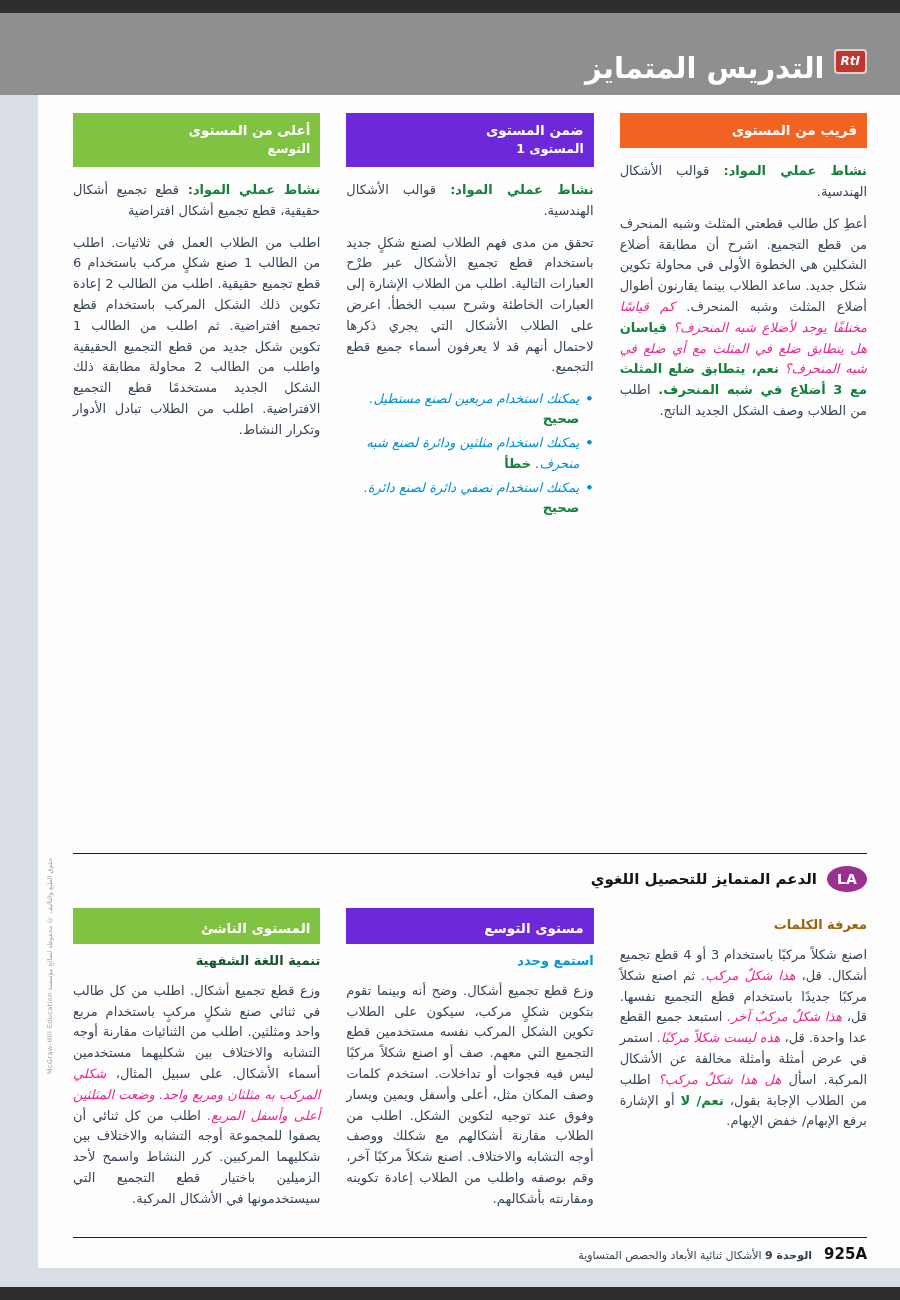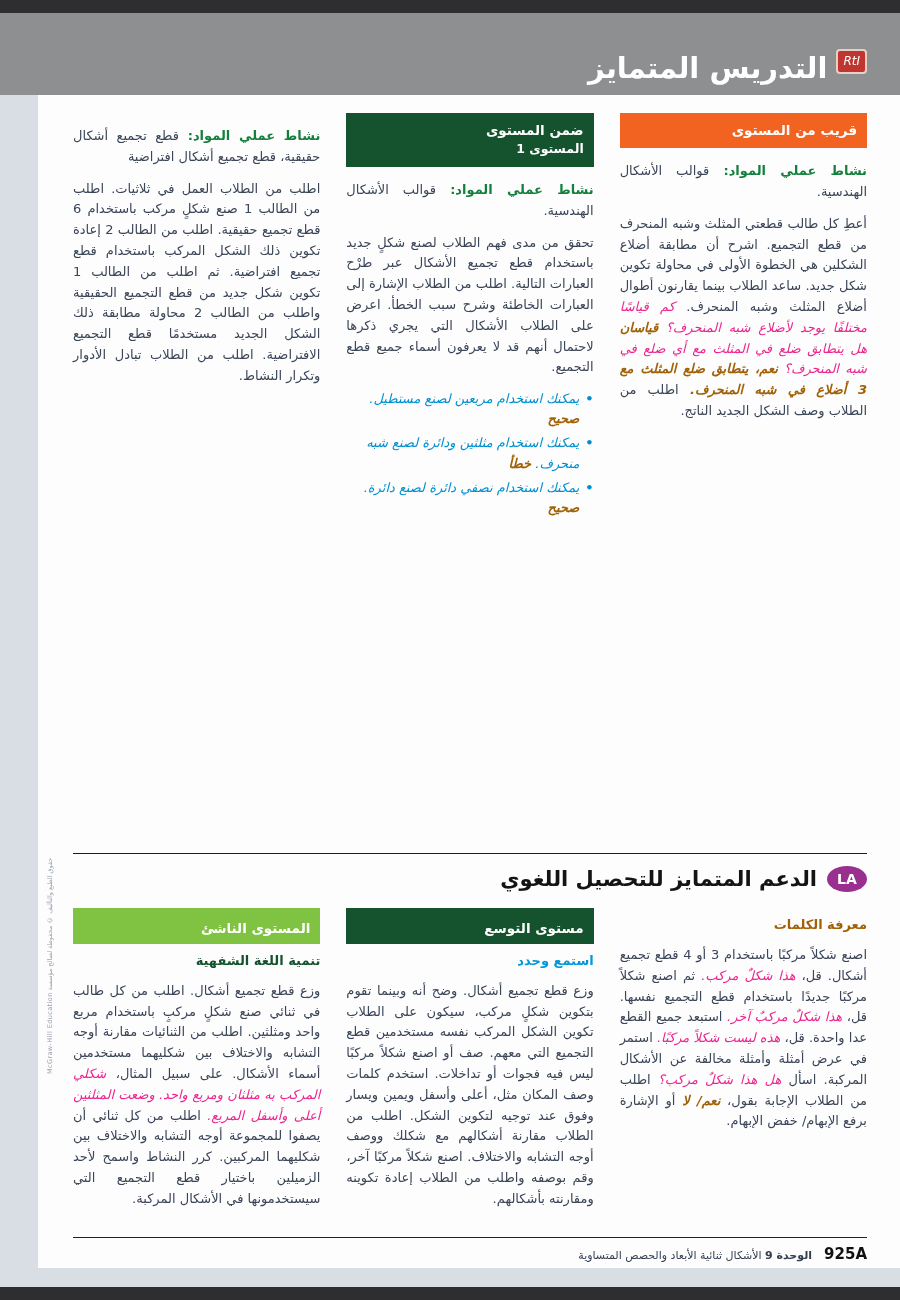--- a/index.html
+++ b/index.html
@@ -15,66 +15,66 @@
   .top-bar    { position:absolute; top:0; left:0; right:0; height:13px; background:#2e2e30; }
   .top-notch  { position:absolute; top:13px; left:586px; width:14px; height:8px; background:#2e2e30; }
   .bottom-bar { position:absolute; bottom:0; left:0; right:0; height:13px; background:#2e2e30; }
   .gray-band  {
     position:absolute; top:13px; left:0; right:0; height:82px;
     background:#8e8f91;
     display:flex; align-items:flex-end; justify-content:flex-start;
     padding:0 33px 12px 0; gap:9px;
   }
   .rti-badge {
-    background:#bf352f; color:#fff; font-weight:normal; font-style:italic;
+    background:#bf352f; color:#fff; font-weight:bold; font-style:italic;
     font-size:12px; line-height:1; padding:4px 5px 5px;
     border-radius:4px; border:2px solid #e7cfc6; direction:ltr;
     align-self:center; margin-top:26px;
   }
   .page-title { color:#ffffff; font-weight:bold; font-size:29px; line-height:1; }
   .white-page { position:absolute; left:38px; right:0; top:95px; height:1173px; background:#fdfdfe; }
 
   .content { position:absolute; right:33px; width:794px; }
   #section1 { top:113px; }
   #section2 { top:853px; }
 
   .cols { display:flex; gap:26px; }
   .col  { flex:1; min-width:0; }
 
   .col-head { color:#fff; font-weight:bold; padding:7px 10px 8px; line-height:1.5; }
   .col-head .l1 { font-size:13.5px; }
   .col-head .l2 { font-size:12.5px; }
   .head-orange { background:#f26322; }
-  .head-blue   { background:#14532d; }
+  .head-blue   { background:#6d28d9; }
   .head-green  { background:#80c342; }
 
   .level-bar { color:#fff; font-weight:bold; font-size:13.5px; padding:11px 10px 6px; line-height:1.4; }
   .level-sub { font-weight:bold; font-size:13px; margin-top:9px; }
   .sub-orange { color:#a16207; }
   .sub-blue   { color:#0098d8; }
   .sub-green  { color:#14532d; }
 
   .body-text { margin-top:13px; font-size:13px; line-height:1.6; text-align:justify; }
   .para { margin-bottom:11px; }
   .seg-b  { font-weight:bold; color:#15803d; }
   .seg-q  { color:#ec268f; font-style:italic; }
-  .seg-a  { color:#a16207; font-style:italic; font-weight:bold; }
+  .seg-a  { color:#15803d; font-weight:bold; }
   .seg-bl { color:#0090cf; font-style:italic; }
 
   .bullet { display:flex; gap:6px; margin-bottom:4px; font-size:13px; line-height:1.55; text-align:right; }
   .bullet .dot { color:#0090cf; font-weight:bold; flex:0 0 auto; }
 
   .divider { border-top:1.5px solid #1c1c1c; }
   .la-row  { display:flex; align-items:center; gap:10px; margin-top:12px; }
   .la-badge {
     background:#99308f; color:#fff; font-weight:bold; font-size:14px;
     width:40px; height:26px; border-radius:50%;
     display:flex; align-items:center; justify-content:center; direction:ltr; flex:0 0 auto;
   }
-  .section2-title { font-size:21px; font-weight:bold; color:#141414; }
+  .section2-title { font-size:15px; font-weight:bold; color:#141414; }
   #section2 .cols { margin-top:16px; }
 
   .footer { position:absolute; right:33px; width:794px; top:1237px;
             border-top:1.2px solid #222; padding-top:7px;
             display:flex; align-items:baseline; gap:12px; }
   .page-number { font-size:15px; font-weight:bold; color:#111; }
   .unit-line   { font-size:11px; color:#333f50; }
   .unit-line .ulabel { font-weight:bold; }
 
   .v-copyright {
@@ -128,20 +128,24 @@
           </div>
           <div class="bullet">
             <span class="dot">•</span>
             <span><span class="seg-bl">يمكنك استخدام نصفي دائرة لصنع دائرة. </span><span class="seg-a">صحيح</span></span>
           </div>
         </div>
       </div>
     </div>
 
     <div class="col">
+      <div class="col-head head-green">
+        <div class="l1">أعلى من المستوى</div>
+        <div class="l2">التوسع</div>
+      </div>
       <div class="body-text">
         <p class="para"><span class="seg-b">نشاط عملي </span><span class="seg-b">المواد: </span><span>قطع تجميع أشكال حقيقية، قطع تجميع أشكال افتراضية</span></p>
         <p class="para"><span>اطلب من الطلاب العمل في ثلاثيات. اطلب من الطالب 1 صنع شكلٍ مركب باستخدام 6 قطع تجميع حقيقية. اطلب من الطالب 2 إعادة تكوين ذلك الشكل المركب باستخدام قطع تجميع افتراضية. ثم اطلب من الطالب 1 تكوين شكل جديد من قطع التجميع الحقيقية واطلب من الطالب 2 محاولة مطابقة ذلك الشكل الجديد مستخدمًا قطع التجميع الافتراضية. اطلب من الطلاب تبادل الأدوار وتكرار النشاط.</span></p>
       </div>
     </div>
 
   </div>
 </div>
 
 <div class="content" id="section2">

